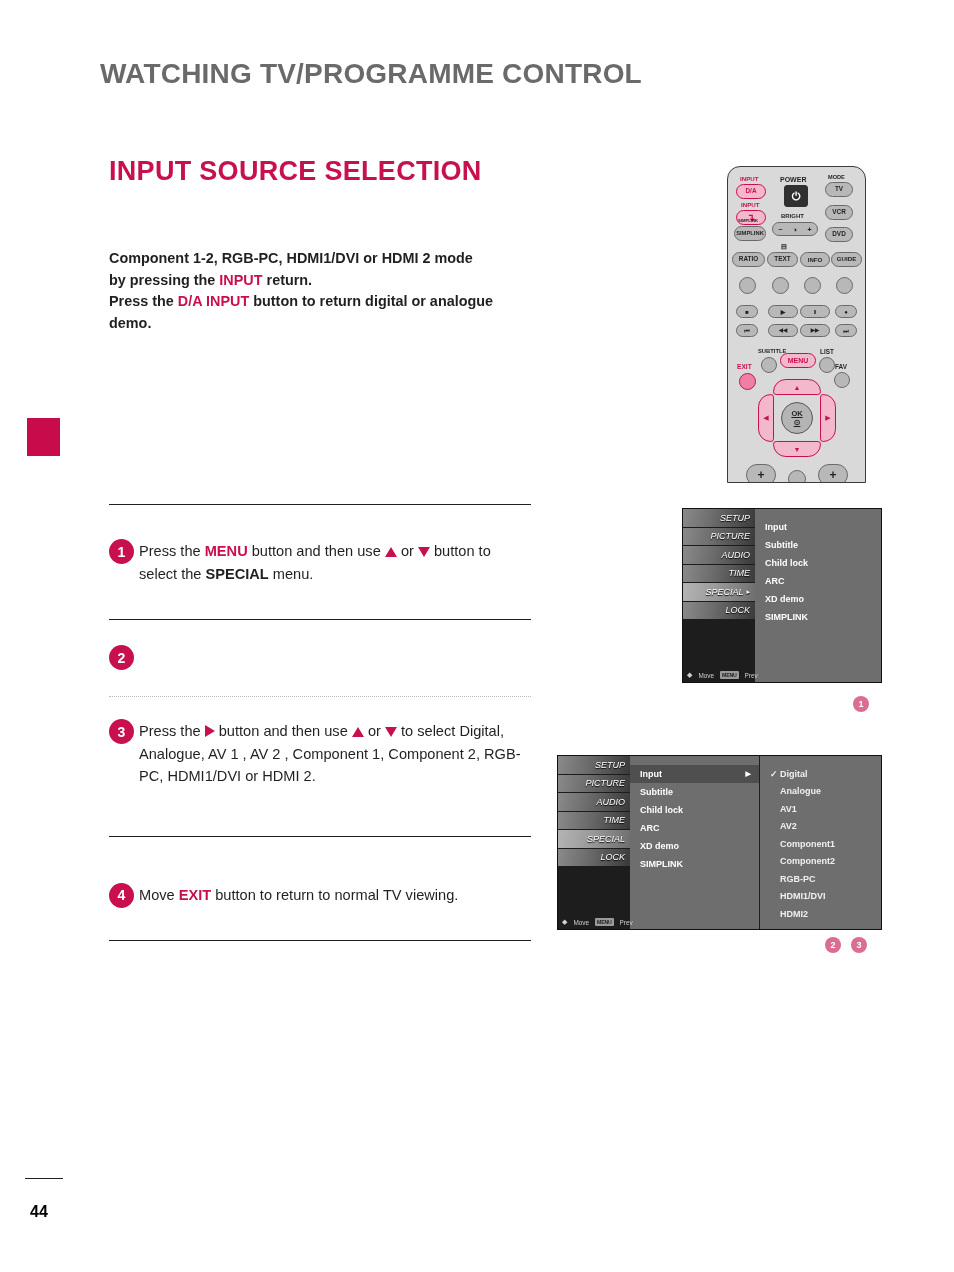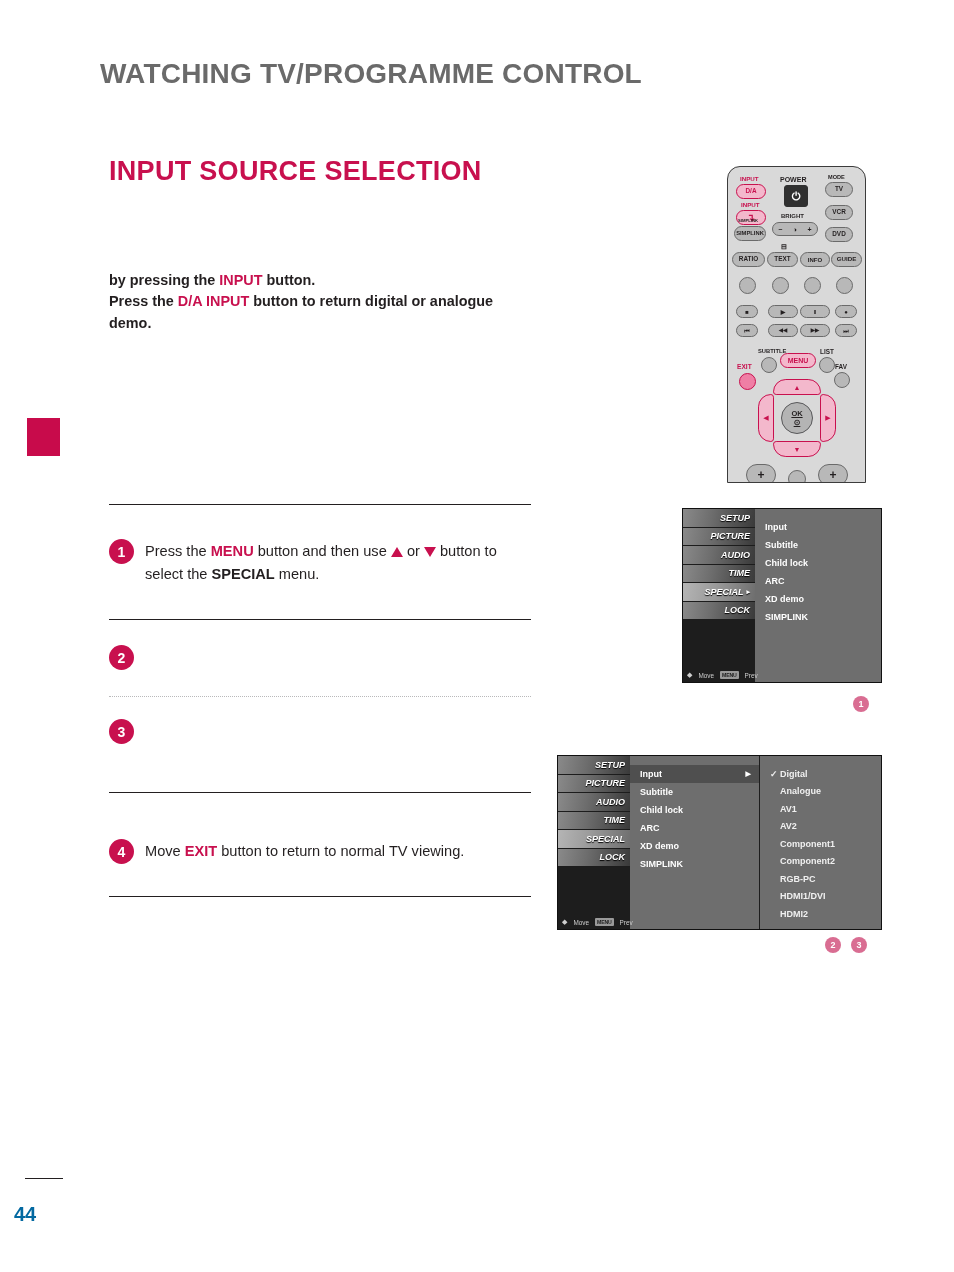--- a/index.html
+++ b/index.html
@@ -93,21 +93,21 @@
     background: #c8104e;
     color: #ffffff;
     font-size: 14px;
     font-weight: bold;
     display: flex;
     align-items: center;
     justify-content: center;
     line-height: 1;
   }
   .step-text {
-    margin-left: 11px;
+    margin-left: 5px;
     font-size: 14.6px;
     line-height: 22.5px;
     color: #231f20;
     padding-top: 1px;
   }
   .step-text .hl { color: #c8104e; font-weight: bold; }
   .step-text .b { font-weight: bold; }
   .tri {
     display: inline-block;
     width: 0; height: 0;
@@ -132,25 +132,25 @@
   
   .footer-rule {
     position: absolute;
     left: 25px;
     top: 1178px;
     width: 38px;
     border-top: 1.6px solid #231f20;
   }
   .page-num {
     position: absolute;
-    left: 14px;
+    left: 30px;
     top: 1203px;
-    font-size: 20px;
-    font-weight: bold;
-    color: #0369a1;
+    font-size: 16px;
+    font-weight: bold;
+    color: #000000;
   }
 
   
   .remote {
     position: absolute;
     left: 727px;
     top: 166px;
     width: 137px;
     height: 315px;
     background: #d9d9d9;
@@ -234,21 +234,21 @@
     flex-direction: column;
   }
   .osd-cat {
     height: 18.5px;
     display: flex;
     align-items: center;
     justify-content: flex-end;
     padding-right: 5px;
     font-size: 9px;
     font-style: italic;
-    font-weight: bold;
+    font-weight: normal;
     color: #ffffff;
     position: relative;
     background: linear-gradient(100deg, #8a8a8a 0%, #6d6d6d 40%, #3a3a3a 100%);
     border-bottom: 1px solid #1c1c1c;
     box-sizing: border-box;
     text-shadow: 0 1px 1px #000;
   }
   .osd-cat.sel {
     background: linear-gradient(100deg, #b5b5b5 0%, #9a9a9a 45%, #6e6e6e 100%);
   }
@@ -328,22 +328,22 @@
 </style>
 </head>
 <body>
 
 <div class="page-header">WATCHING TV/PROGRAMME CONTROL</div>
 
 <div class="section-title">INPUT SOURCE SELECTION</div>
 
 <div class="intro">
   <br>
-  <br>
-  <span>by pressing the </span><span class="hl">INPUT</span><span> button.</span><br>
+  <span>Component 1-2, RGB-PC, HDMI1/DVI or HDMI 2 mode</span><br>
+  <span>by pressing the </span><span class="hl">INPUT</span><span> return.</span><br>
   <span>Press the </span><span class="hl">D/A INPUT</span><span> button to return digital or analogue</span><br>
   <span>demo.</span>
 </div>
 
 <div class="side-tab"></div>
 
 <div class="steps">
 
   <div class="rule"></div>
 
@@ -360,20 +360,21 @@
   <div class="step">
     <div class="badge">2</div>
   </div>
   <div style="height:26px"></div>
 
   <div class="rule-dotted"></div>
 
   <div style="height:22px"></div>
   <div class="step">
     <div class="badge">3</div>
+    <div class="step-text"><span>Press the </span><span class="tri tri-right"></span><span> button and then use </span><span class="tri tri-up"></span><span> or </span><span class="tri tri-down"></span><span> to select Digital, Analogue, AV 1 , AV 2 , Component 1, Component 2, RGB-PC, HDMI1/DVI or HDMI 2.</span></div>
   </div>
   <div style="height:48px"></div>
 
   <div class="rule"></div>
 
   <div style="height:46px"></div>
   <div class="step">
     <div class="badge">4</div>
     <div class="step-text"><span>Move </span><span class="hl">EXIT</span><span> button to return to normal TV viewing.</span></div>
   </div>

